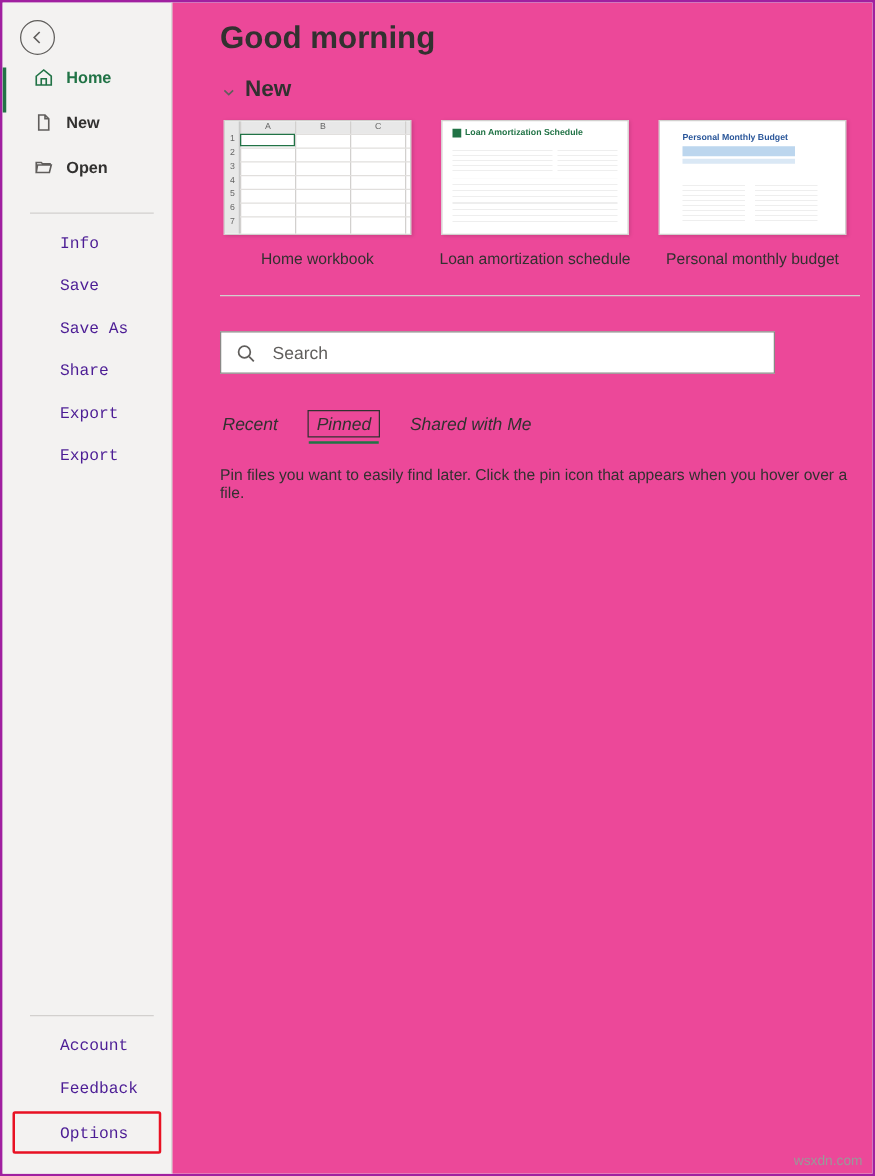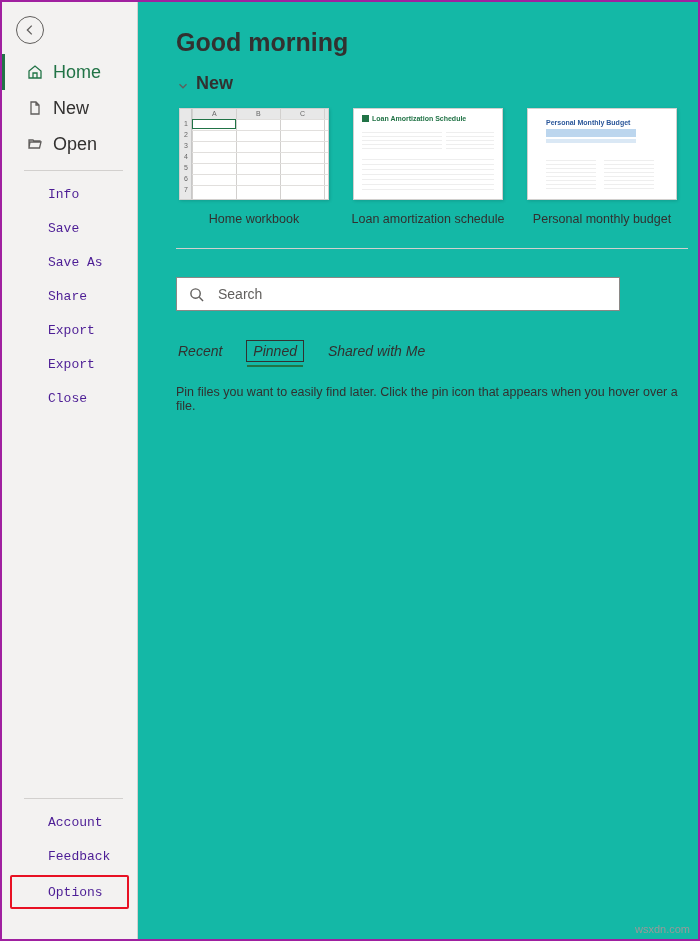--- a/index.html
+++ b/index.html
@@ -28,28 +28,29 @@
   .back-btn {
     width: 28px; height: 28px;
     border: 1.2px solid #605e5c;
     border-radius: 50%;
     margin: 6px 0 10px 14px;
     display: flex; align-items: center; justify-content: center;
     cursor: pointer;
   }
   .back-btn svg { width: 14px; height: 14px; stroke: #605e5c; fill:none; stroke-width:1.5; }
   .nav-item {
-    display: flex; align-items: center;
+    display: flex; align-items: flex-start;
     height: 36px;
     padding-left: 22px;
     cursor: pointer;
     color: #323130;
-    font-size: 18px;
+    font-size: 13px;
     gap: 10px;
     border-left: 3px solid transparent;
+    font-weight: bold;
   }
   .nav-item.active {
     border-left: 3px solid #217346;
     color: #217346;
   }
   .nav-item .icon { width: 16px; height: 16px; display:flex; align-items:center; justify-content:center; }
   .nav-item .icon svg { width:16px; height:16px; fill:none; stroke:#605e5c; stroke-width:1.3; }
   .nav-item.active .icon svg { stroke:#217346; }
   .nav-divider {
     height:1px; background:#d2d0ce;
@@ -59,34 +60,34 @@
     height: 34px;
     padding-left: 46px;
     display:flex; align-items:center;
     cursor:pointer;
     color:#4c1d95;
     font-size:13px;
     font-family:Liberation Mono, monospace;
   }
   .bottom-section {
     margin-top:auto;
-    padding-bottom: 30px;
+    padding-bottom: 16px;
     text-align: right;
   }
   .options-highlight {
     border: 2.5px solid #e81123;
     margin: 2px 8px 0 8px;
     border-radius:2px;
   }
   .options-highlight .sub-item { padding-left: 36px; height:30px; }
   
   .main {
     flex:1;
-    padding: 26px 10px 0 38px;
-    background: #14b8a6;
+    padding: 14px 10px 0 38px;
+    background: #ec4899;
     overflow:hidden;
   }
   h1.title {
     font-size: 25px;
     font-weight: 600;
     color: #323130;
     margin-bottom: 16px;
   }
   .section-header {
     display:flex; align-items:center; gap:6px;
@@ -226,21 +227,20 @@
     </div>
 
     <div class="nav-divider"></div>
 
     <div class="sub-item">Info</div>
     <div class="sub-item">Save</div>
     <div class="sub-item">Save As</div>
     <div class="sub-item">Share</div>
     <div class="sub-item">Export</div>
     <div class="sub-item">Export</div>
-    <div class="sub-item">Close</div>
 
     <div class="bottom-section">
       <div class="nav-divider"></div>
       <div class="sub-item">Account</div>
       <div class="sub-item">Feedback</div>
       <div class="options-highlight">
         <div class="sub-item">Options</div>
       </div>
     </div>
   </div>

